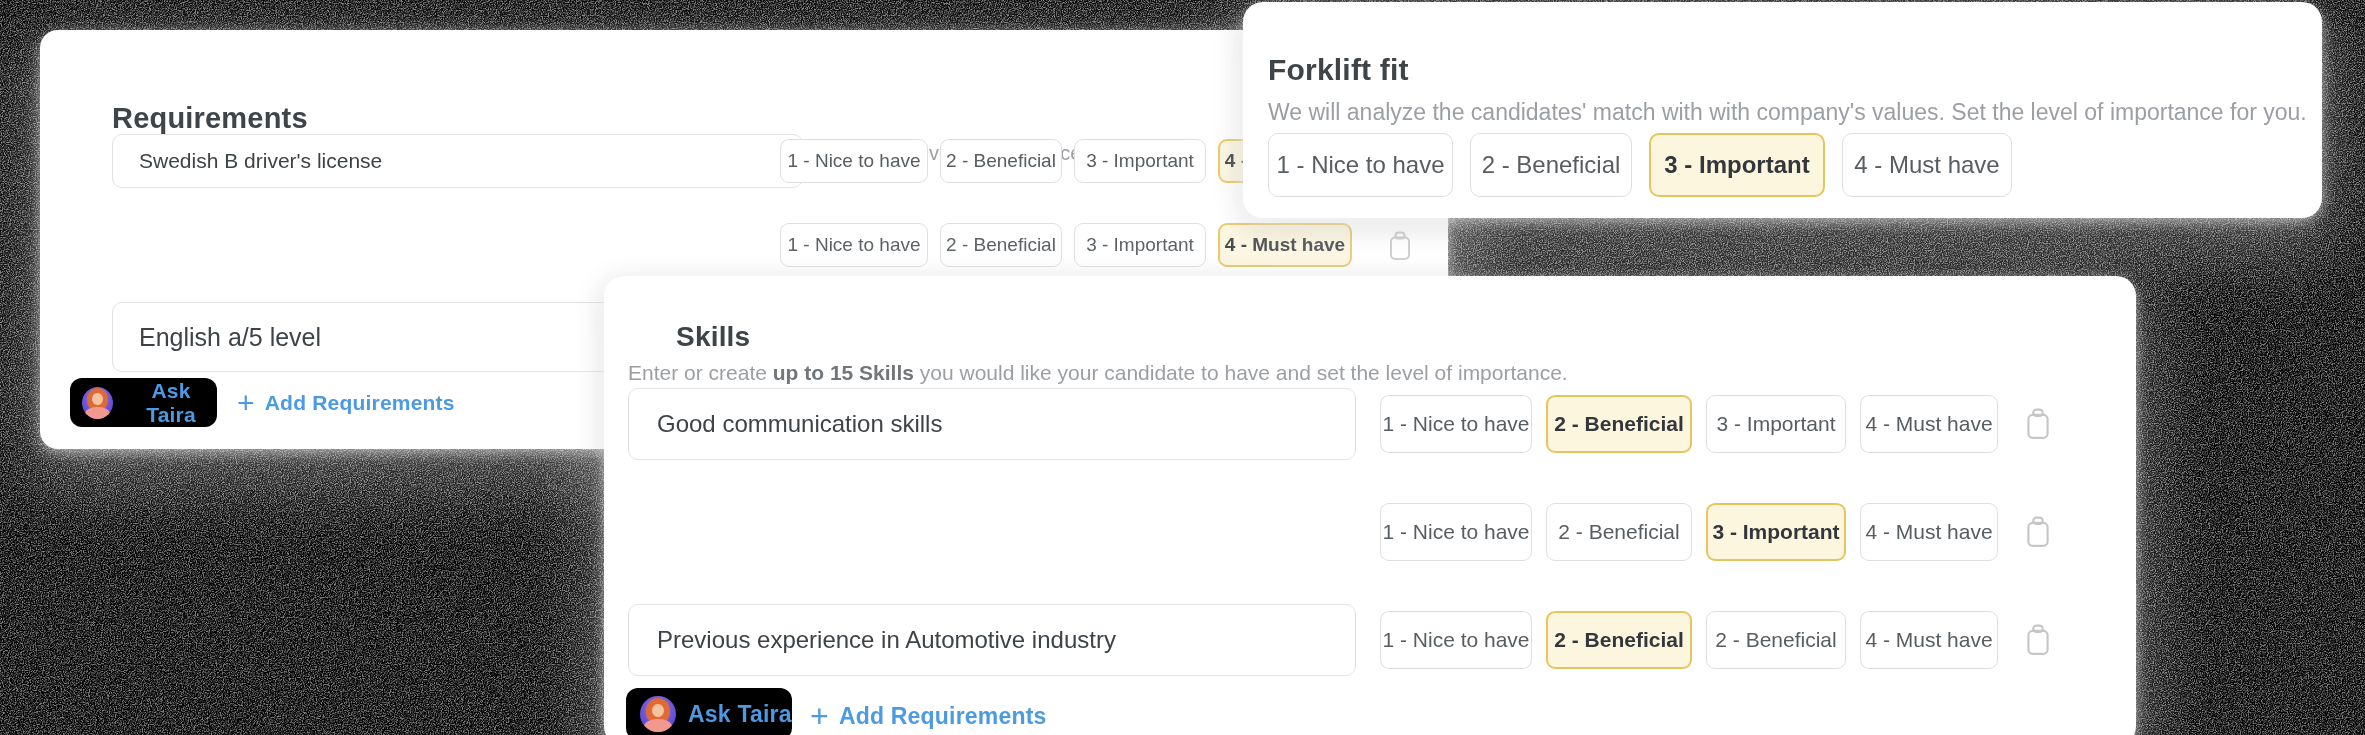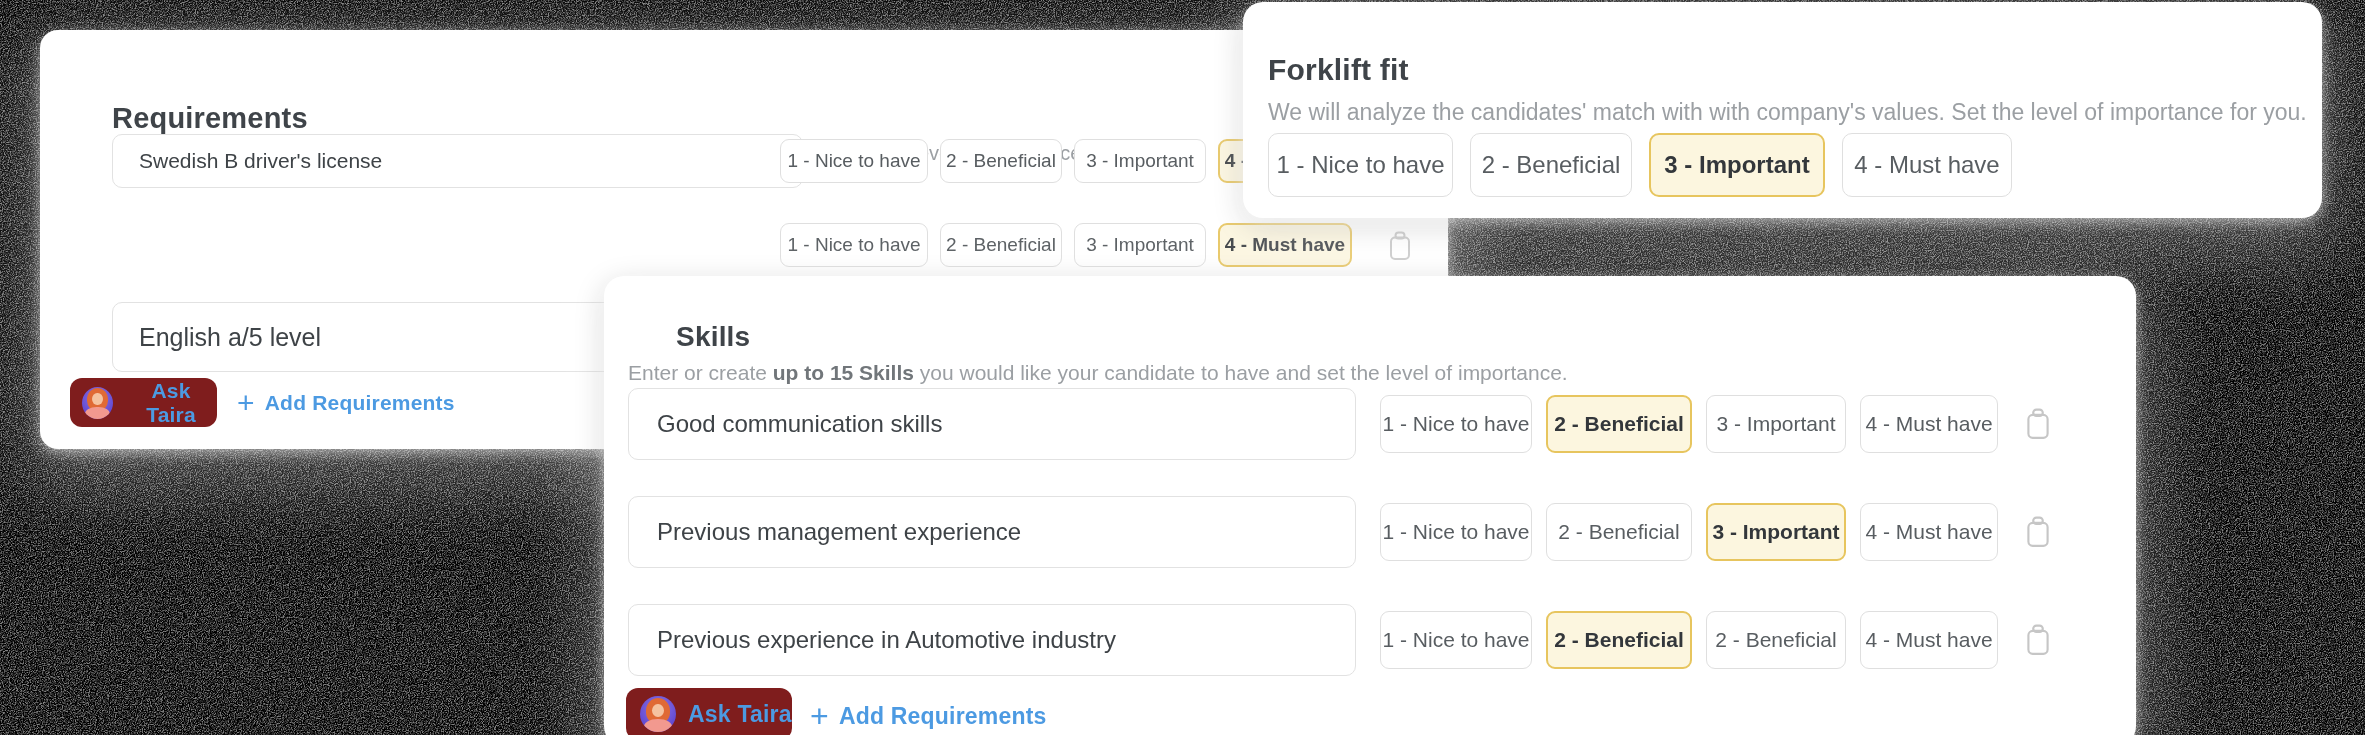--- a/index.html
+++ b/index.html
@@ -39,21 +39,21 @@
   .lvl.sel{
     border:2px solid #e7c55e;background:#fcf6df;color:#33373b;font-weight:700;
   }
   
   .trash{position:absolute;cursor:pointer;display:flex;align-items:center;justify-content:center;}
   .trash svg{display:block;}
 
   
   .ask-pill{
     position:absolute;display:flex;align-items:center;gap:12px;
-    background:#7f1d1d;border-radius:12px;cursor:pointer;border:none;
+    background:#000000;border-radius:12px;cursor:pointer;border:none;
   }
   .ask-label{color:#4c9ae2;font-weight:700;letter-spacing:.2px;}
   .add-req{
     position:absolute;display:flex;align-items:center;gap:10px;color:#4c9ae2;
     font-weight:700;cursor:pointer;letter-spacing:.2px;
   }
   .plus{font-weight:400;line-height:1;}
 
   
   .avatar{position:relative;display:block;border-radius:50%;overflow:hidden;
@@ -146,21 +146,20 @@
   <div class="lvl sel" style="left:942px;top:119px;width:146px;">2 - Beneficial</div>
   <div class="lvl" style="left:1102px;top:119px;width:140px;">3 - Important</div>
   <div class="lvl" style="left:1256px;top:119px;width:138px;">4 - Must have</div>
   <div class="trash" style="left:1418px;top:130px;width:32px;height:36px;">
     <svg width="28" height="32" viewBox="0 0 26 30">
         <rect x="8.5" y="1.5" width="9" height="6" rx="3" fill="none" stroke="#c6c6c6" stroke-width="2"></rect>
         <rect x="4" y="6.5" width="18" height="21.5" rx="4" fill="none" stroke="#c6c6c6" stroke-width="2"></rect>
       </svg>
   </div>
 
-  <input class="req-input" style="left: 24px; top: 220px; width: 728px; height: 72px; font-size: 24px; padding: 0px 28px;" readonly="" value="Previous management experience">
   <div class="lvl" style="left:776px;top:227px;width:152px;">1 - Nice to have</div>
   <div class="lvl" style="left:942px;top:227px;width:146px;">2 - Beneficial</div>
   <div class="lvl sel" style="left:1102px;top:227px;width:140px;">3 - Important</div>
   <div class="lvl" style="left:1256px;top:227px;width:138px;">4 - Must have</div>
   <div class="trash" style="left:1418px;top:238px;width:32px;height:36px;">
     <svg width="28" height="32" viewBox="0 0 26 30">
         <rect x="8.5" y="1.5" width="9" height="6" rx="3" fill="none" stroke="#c6c6c6" stroke-width="2"></rect>
         <rect x="4" y="6.5" width="18" height="21.5" rx="4" fill="none" stroke="#c6c6c6" stroke-width="2"></rect>
       </svg>
   </div>

